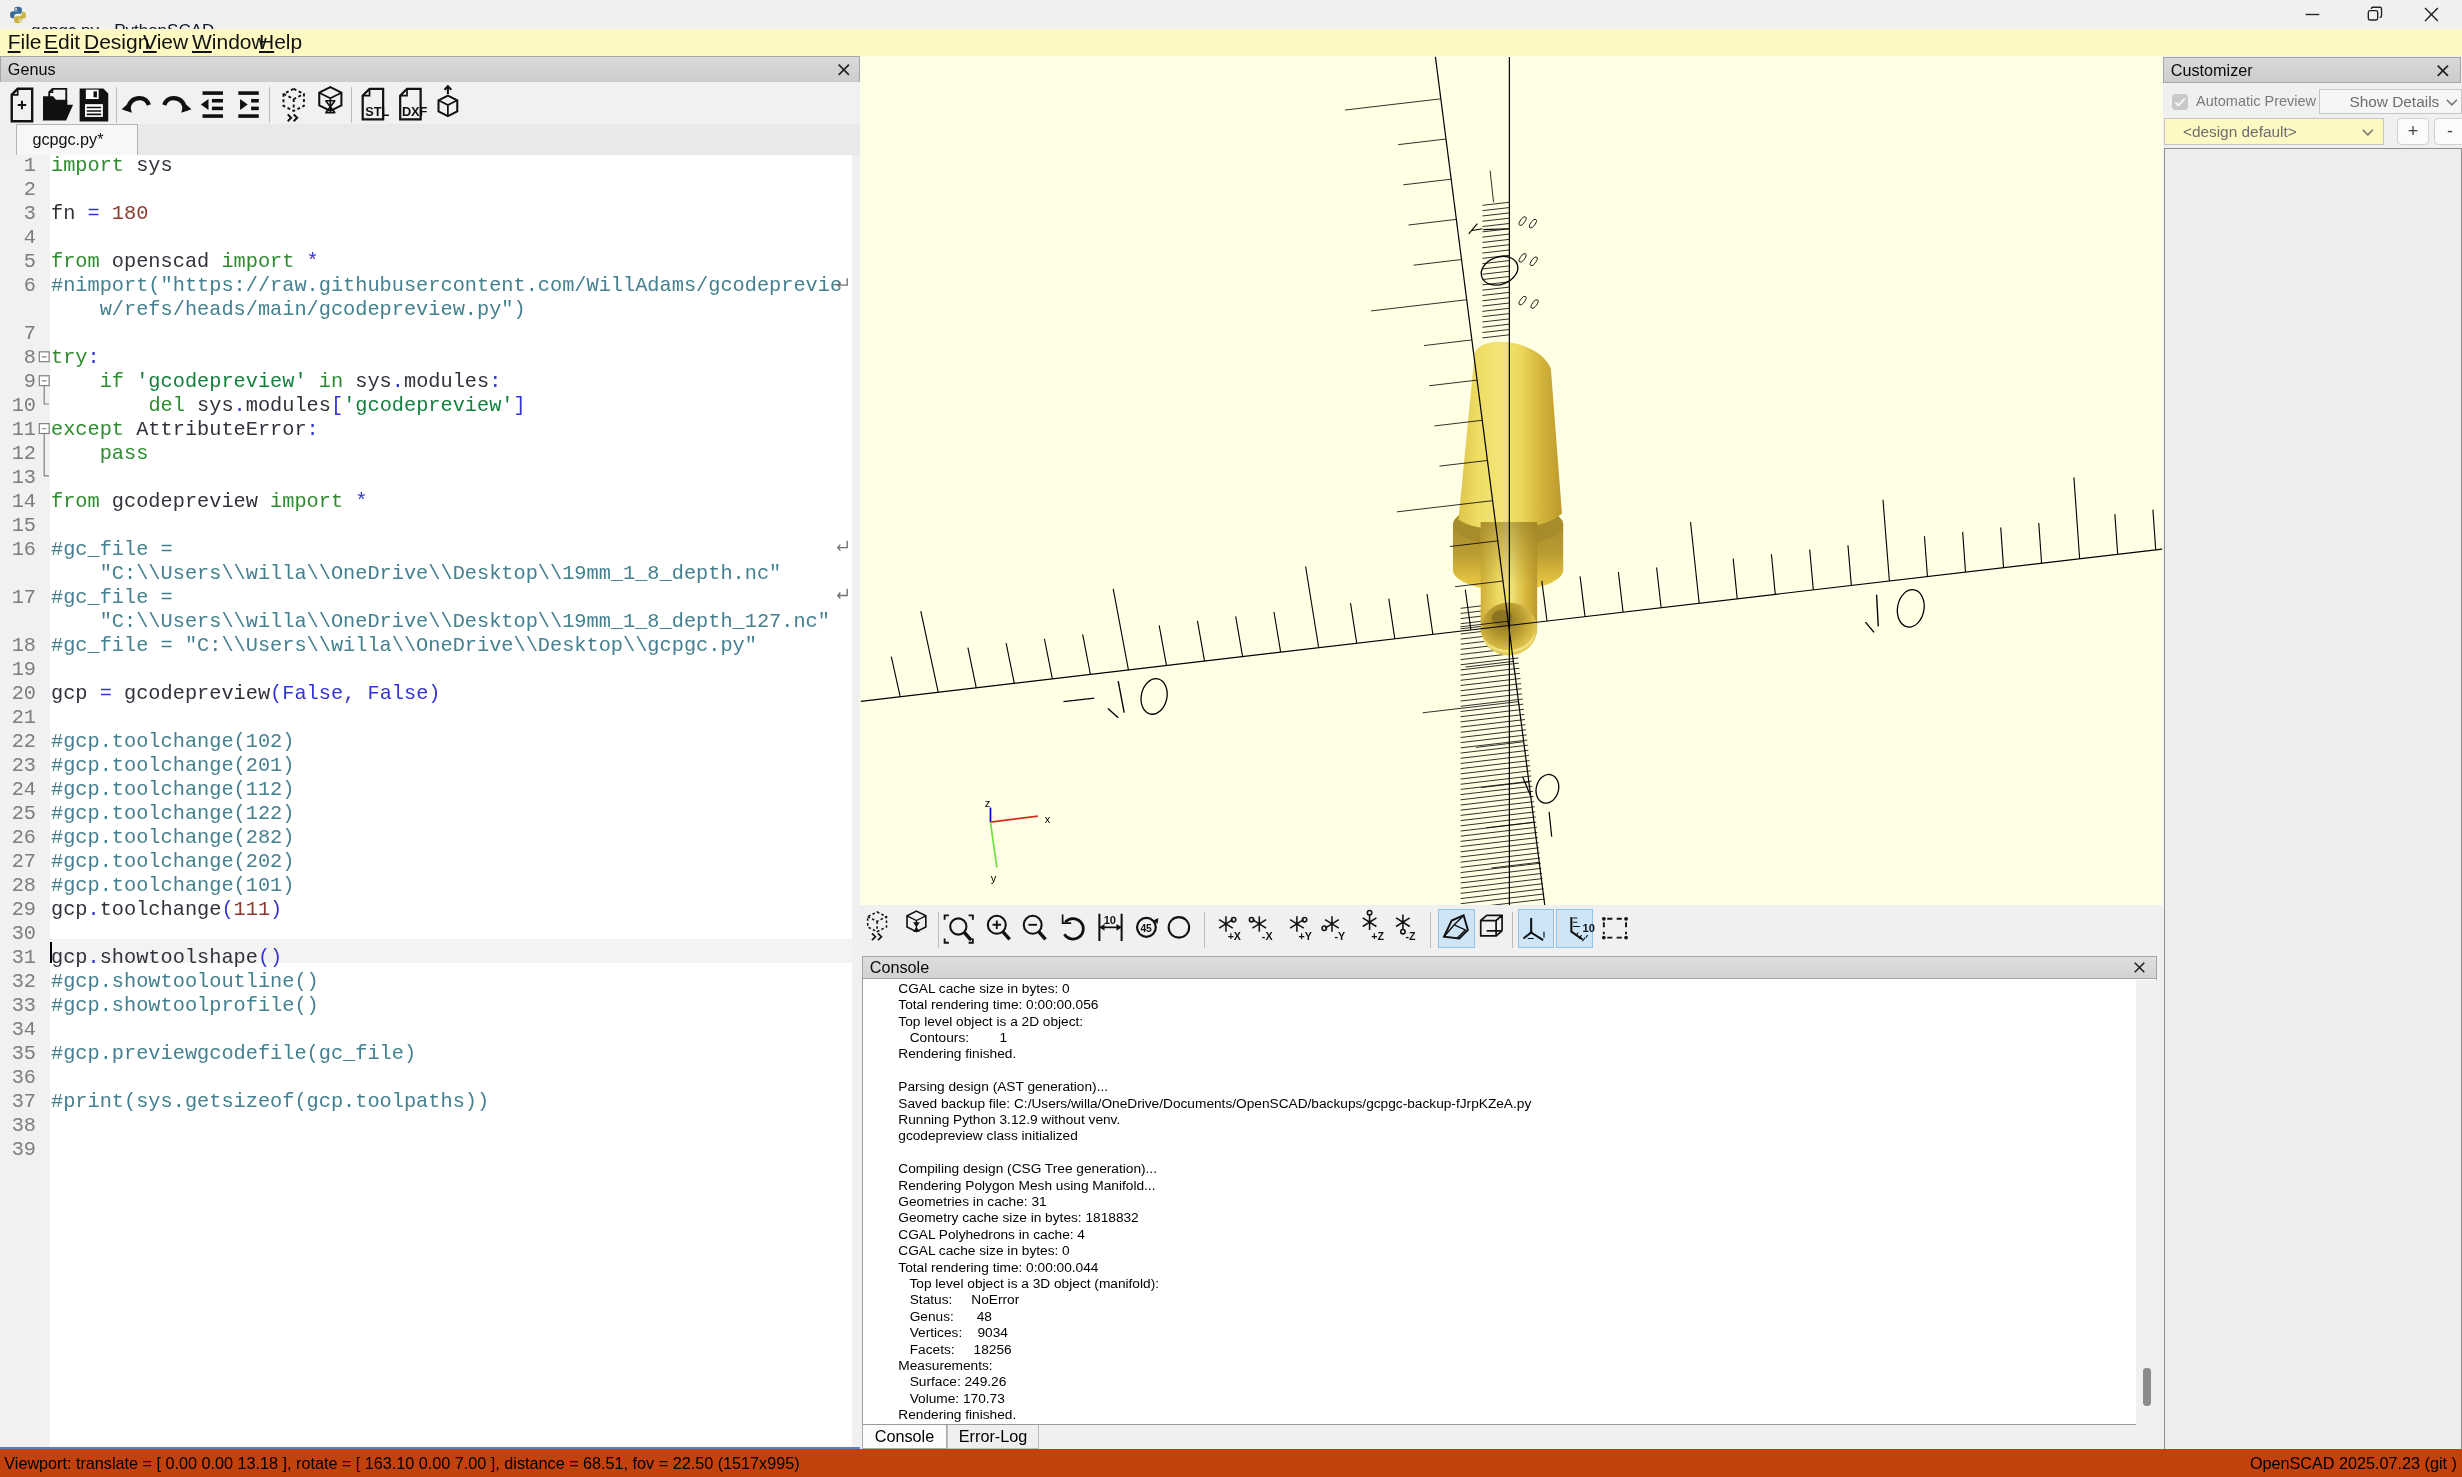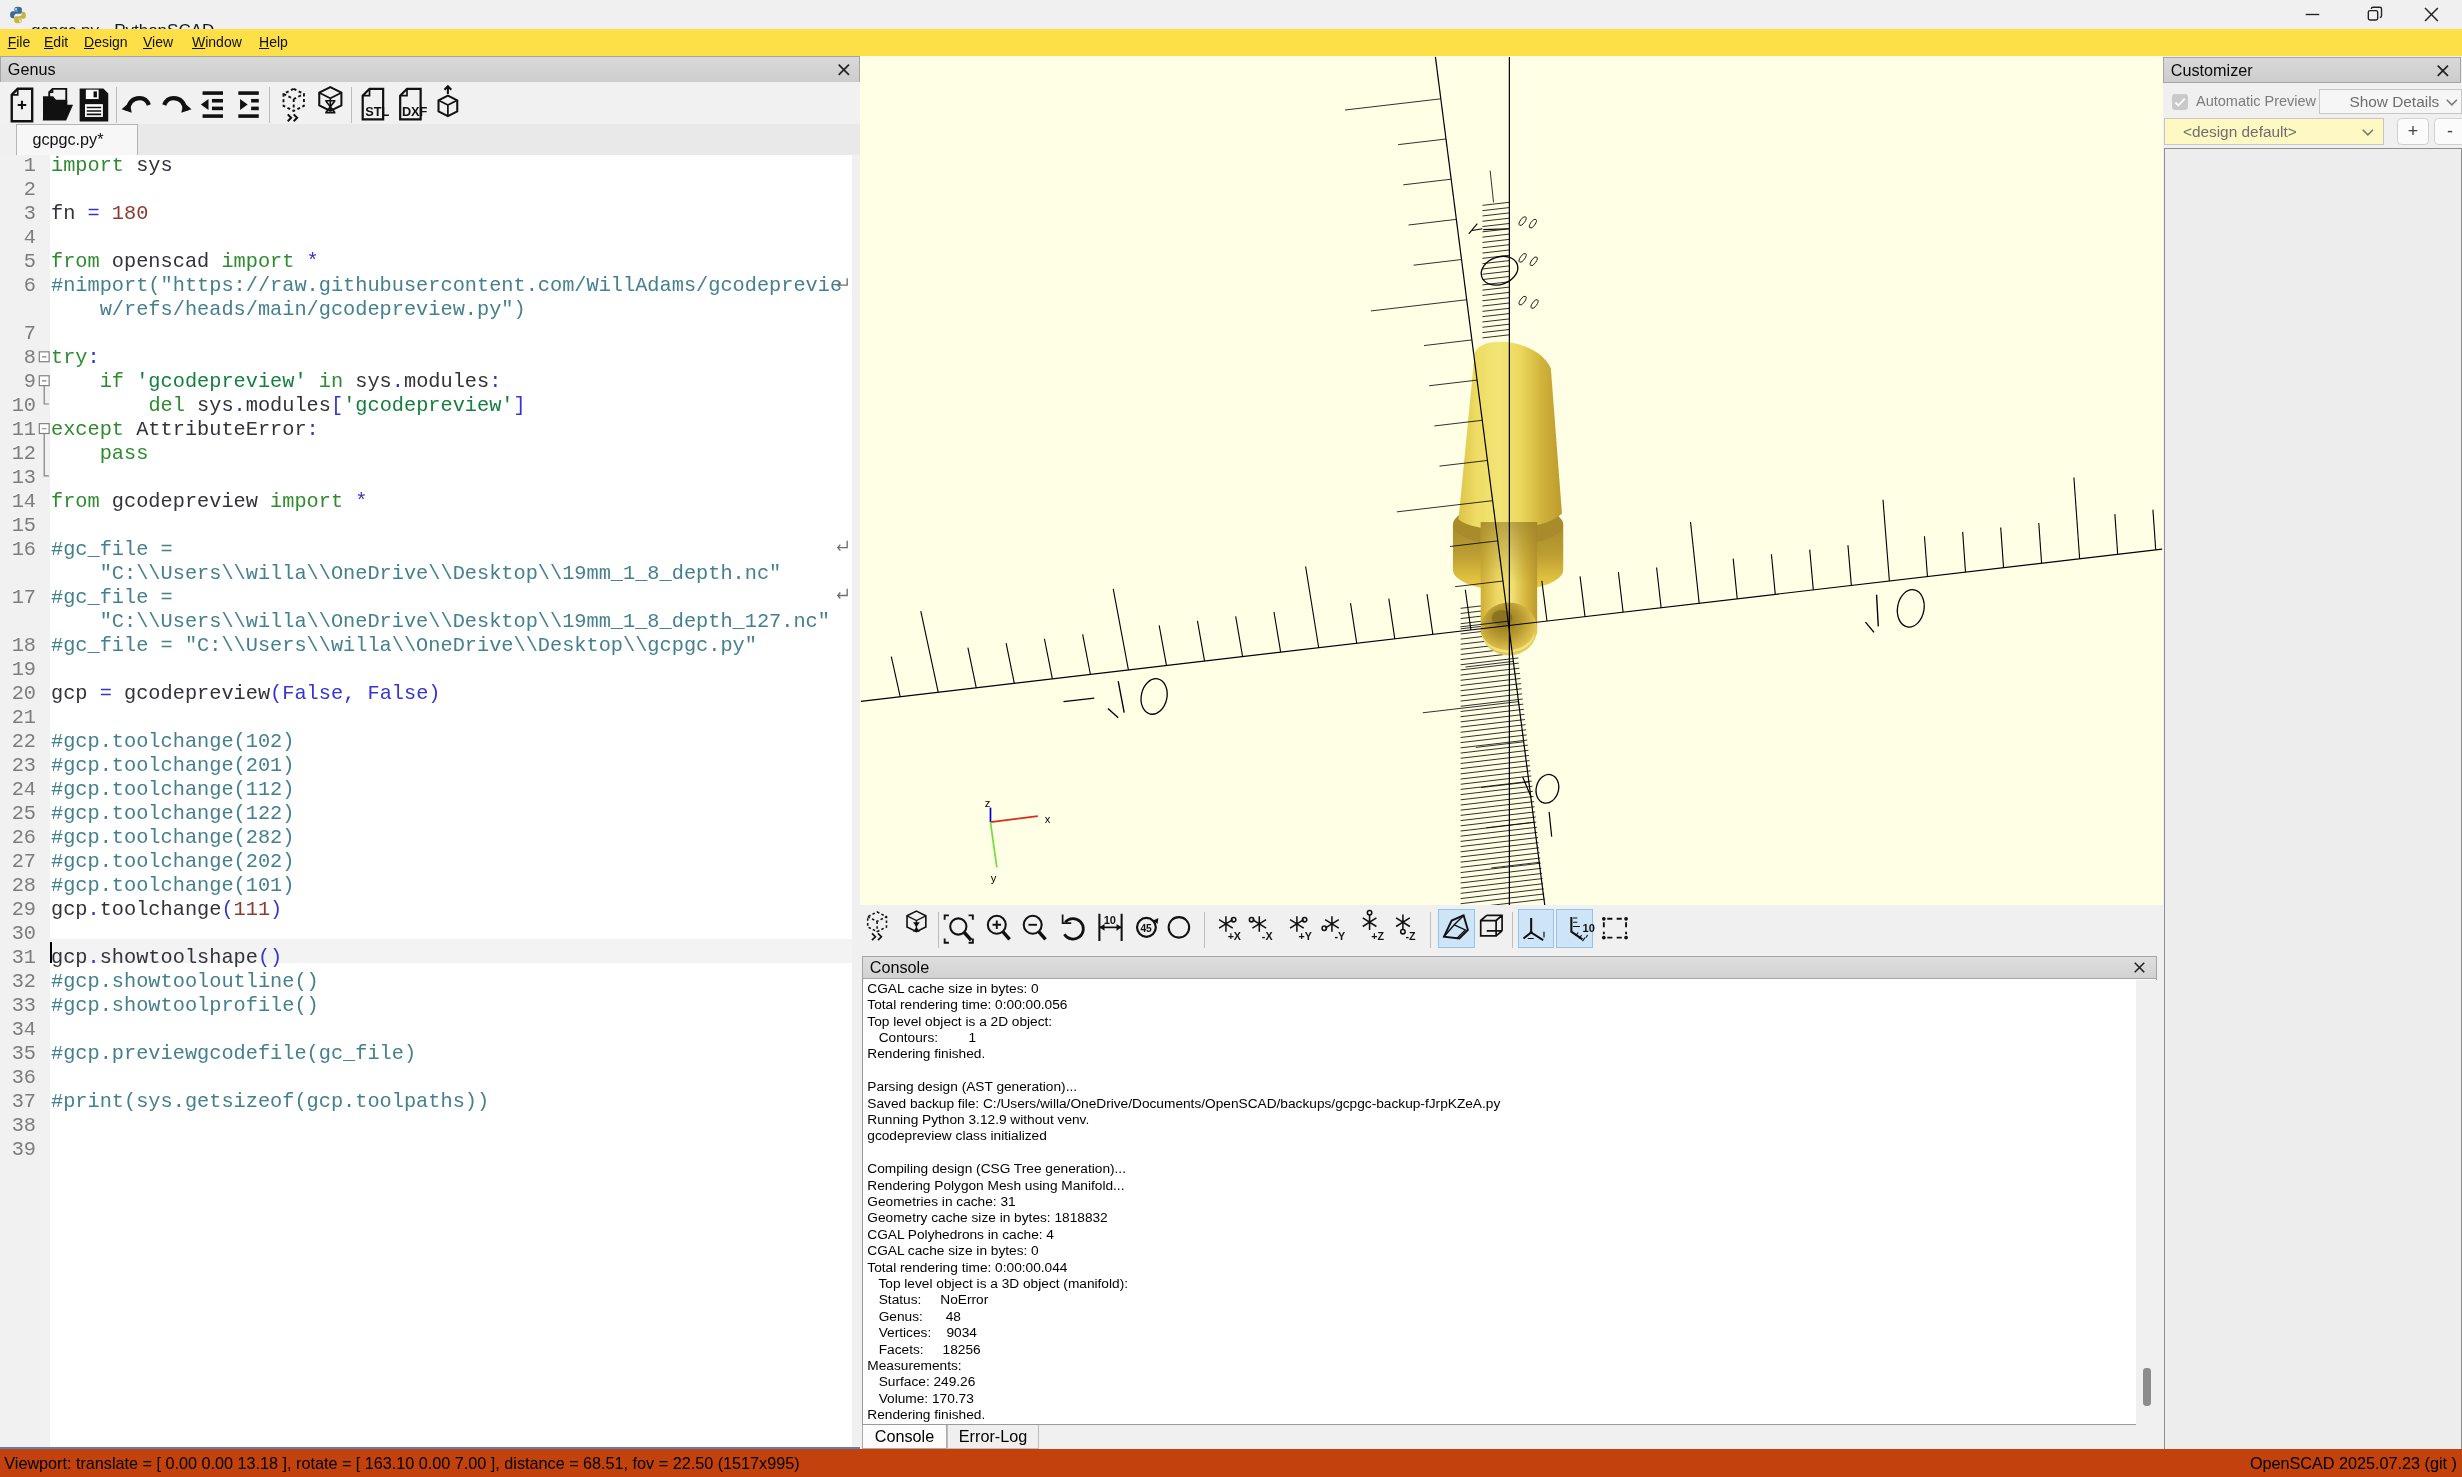--- a/index.html
+++ b/index.html
@@ -2,21 +2,21 @@
 <html style="font-size:13.7px"><head>
 <meta charset="utf-8">
 <style>
   html,body{margin:0;padding:0;width:2462px;height:1477px;overflow:hidden;
     font-family:"Liberation Sans",sans-serif;background:#f0f0f0;}
   .abs{position:absolute;}
   
   #titlebar{left:0;top:0;width:2462px;height:29px;background:#f0f0f0;}
   #titletext{left:31px;top:0;height:29px;line-height:29px;font-size:17px;color:#0f172a;margin-top:16px;}
   
-  #menubar{left:0;top:29px;width:2462px;height:26.5px;background:#fde047;font-size:14px;color:#111;}
+  #menubar{left:0;top:29px;width:2462px;height:26.5px;background:#fef9c3;font-size:21px;color:#111;}
   .menuitem{position:absolute;top:0;height:26.5px;line-height:26px;}
   
   #edheader{left:0;top:56px;width:860px;height:26.5px;background:linear-gradient(#d9d9d9,#cdcdcd);
      border:0.9px solid #a5a5a5;box-sizing:border-box;}
   .phtitle{font-size:16.2px;color:#0a0a0a;line-height:25px;padding-left:6.8px;}
   #edtoolbar{left:0;top:82px;width:860px;height:42px;background:#f1f1f1;}
   .tsep{position:absolute;top:5.1px;width:0.9px;height:36px;background:#bdbdbd;}
   #edtabbar{left:16px;top:124px;width:860px;height:31px;background:#e9e9e9;}
   #edtab{position:absolute;left:0;top:0;width:122px;height:31px;background:#f7f7f7;
      border:0.9px solid #b4b4b4;border-bottom:none;box-sizing:border-box;
@@ -35,21 +35,21 @@
   
   #viewport{left:860px;top:56px;width:1303px;height:850px;background:#ffffe5;}
   #vptoolbar{left:860px;top:905px;width:1303px;height:49px;background:#f0f0f0;}
   .vbtn-on{position:absolute;top:4.3px;height:39px;background:#cde5f7;border:0.9px solid #92c4e9;box-sizing:border-box;}
   
   #console{left:862px;top:956px;width:1295px;height:493px;}
   #conheader{position:absolute;left:0;top:0;width:1295px;height:23px;background:linear-gradient(#dedede,#d2d2d2);border:0.9px solid #a5a5a5;box-sizing:border-box;}
   #conheader .phtitle{line-height:21.4px;}
   #conbody{position:absolute;left:0;top:23px;width:1295px;height:446px;background:#fff;
      border:0.9px solid #9a9a9a;border-top:none;box-sizing:border-box;
-     font-size:13.7px;line-height:16.4px;color:#000;}
+     font-size:13.7px;line-height:16.4px;color:#000;padding-left:31px;}
   #conbody pre{margin:0;font-family:"Liberation Sans",sans-serif;padding-left:4.3px;padding-top:1.7px;}
   #contabs{position:absolute;left:0;top:469px;width:1295px;height:25px;background:#f0f0f0;}
   .ctab{position:absolute;top:0;height:24px;box-sizing:border-box;font-size:16.2px;text-align:center;}
   #ctab1{left:0;width:85px;background:#fcfcfc;border:0.9px solid #ababab;border-top:none;line-height:22px;}
   #ctab2{left:85px;width:92px;background:#efefef;border:0.9px solid #bdbdbd;border-top:none;line-height:22px;}
   #contrack{position:absolute;left:1273px;top:0.9px;width:21.4px;height:445px;background:#f0f0f0;}
   #conscroll{position:absolute;left:1280px;top:389px;width:7.7px;height:38px;background:#8c8c8c;border-radius:3.4px;}
   
   #customizer{left:2163px;top:56px;width:299px;height:1394px;background:#f0f0f0;}
   #cuheader{position:absolute;left:0;top:0.9px;width:298px;height:26.5px;background:linear-gradient(#d9d9d9,#cdcdcd);border:0.9px solid #a5a5a5;box-sizing:border-box;}

